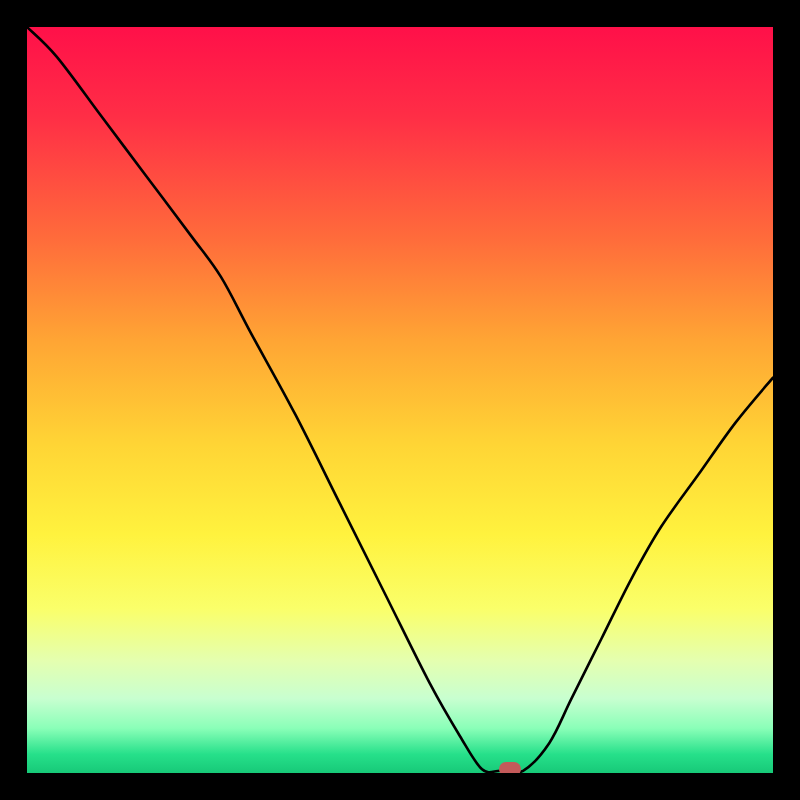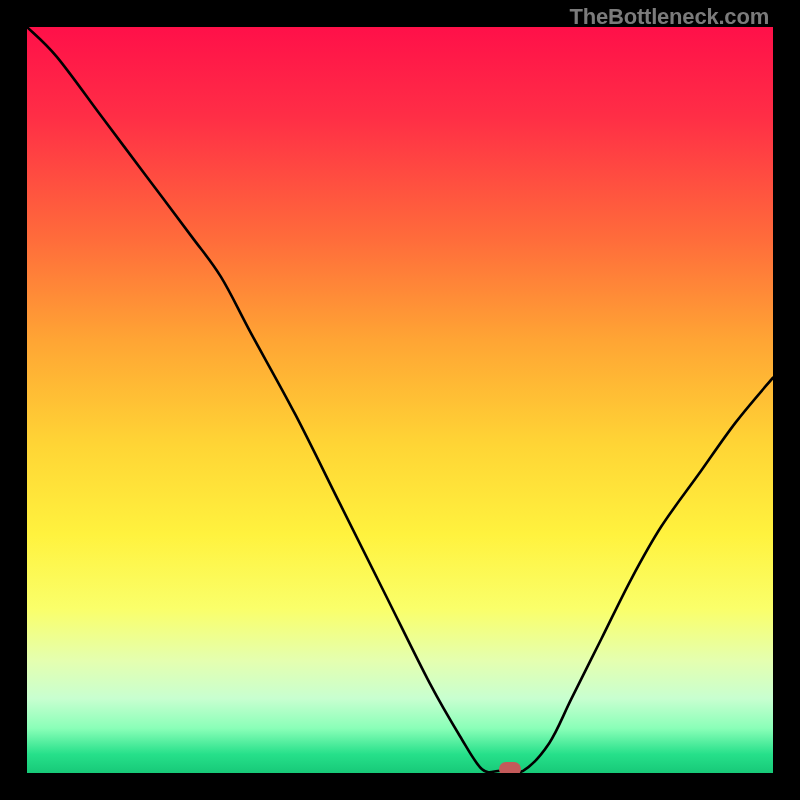--- a/index.html
+++ b/index.html
@@ -77,14 +77,13 @@
       <rect x="0" y="0" width="746" height="746" fill="url(#bg)"></rect>
     </svg>
 
     <svg class="curve" viewBox="0 0 746 746" preserveAspectRatio="none">
       <path id="curve-path" fill="none" stroke="#000" stroke-width="2.6" stroke-linejoin="round" stroke-linecap="round" d="M 0.00 0.00 C 4.97 4.97, 17.41 14.92, 29.84 29.84 C 42.27 44.76, 59.68 69.63, 74.60 89.52 C 89.52 109.41, 104.44 129.31, 119.36 149.20 C 134.28 169.09, 151.69 192.09, 164.12 208.88 C 176.55 225.66, 184.01 233.75, 193.96 249.91 C 203.91 266.07, 211.37 282.86, 223.80 305.86 C 236.23 328.86, 253.64 359.32, 268.56 387.92 C 283.48 416.52, 298.40 447.60, 313.32 477.44 C 328.24 507.28, 343.16 537.12, 358.08 566.96 C 373.00 596.80, 390.41 632.86, 402.84 656.48 C 415.27 680.10, 423.98 694.40, 432.68 708.70 C 441.38 723.00, 448.22 736.43, 455.06 742.27 C 461.90 748.11, 466.87 743.51, 473.71 743.76 C 480.55 744.01, 488.01 748.36, 496.09 743.76 C 504.17 739.16, 514.12 728.22, 522.20 716.16 C 530.28 704.10, 535.88 688.81, 544.58 671.40 C 553.28 653.99, 564.47 631.61, 574.42 611.72 C 584.37 591.83, 594.31 570.69, 604.26 552.04 C 614.21 533.39, 622.91 517.23, 634.10 499.82 C 645.29 482.41, 658.97 465.01, 671.40 447.60 C 683.83 430.19, 696.27 411.54, 708.70 395.38 C 721.13 379.22, 739.78 358.08, 746.00 350.62"></path>
     </svg>
 
     <div class="marker" id="marker" style="left: 483.408px; top: 742.27px; background: rgb(196, 90, 90);"></div>
   </div>
 
-  <div class="watermark">TheBottleneck.com</div>
 </div>
 
 </body></html>

